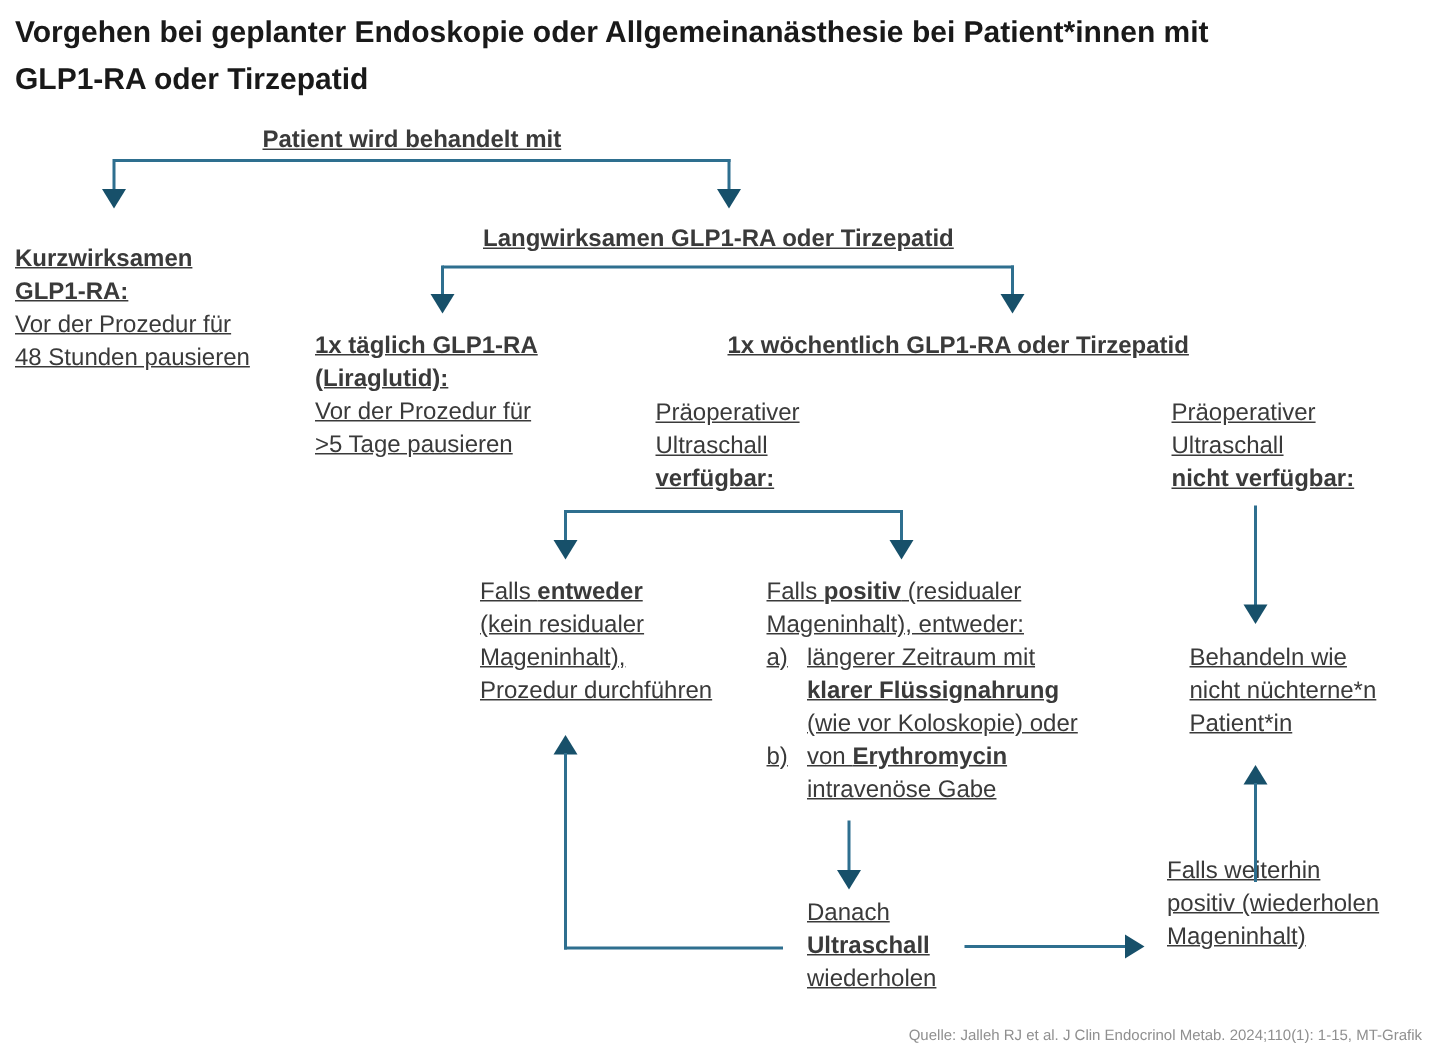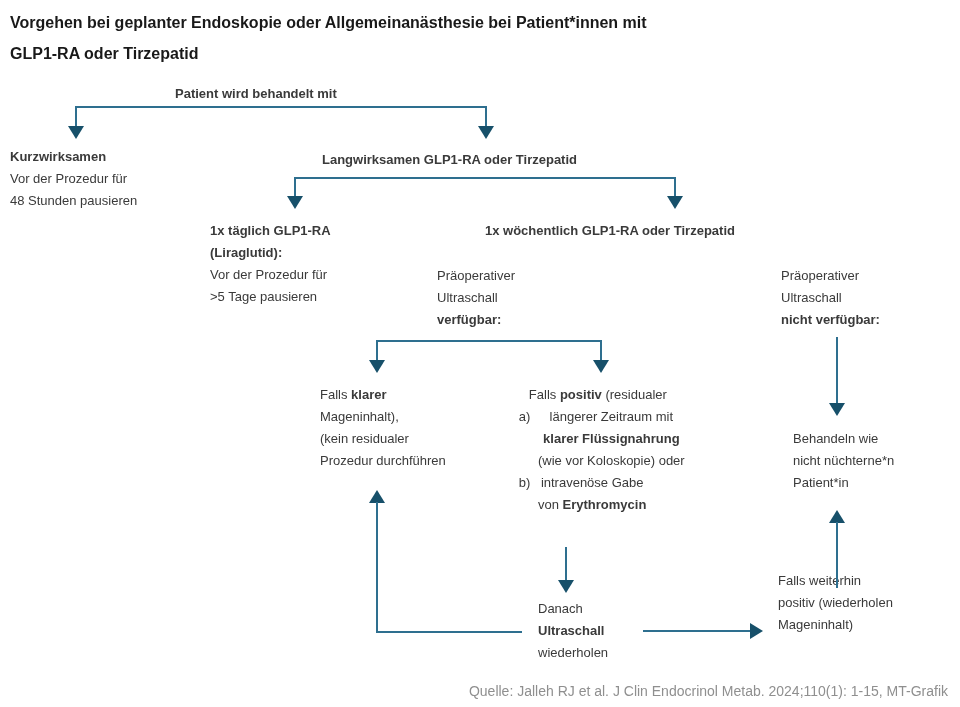--- a/index.html
+++ b/index.html
@@ -1,31 +1,31 @@
 <!DOCTYPE html>
 <html lang="de" style="--background: #ffffff; --arrow-line: #2e6f8f; --arrow-head: #17506a; --text: #3a3a3a; --title: #191919; --source: #8f8f8f;"><head>
 <meta charset="utf-8">
 <style>
   html,body{margin:0;padding:0;background:#fff;}
   #stage{position:relative;width:960px;height:707px;background:var(--background,#fff);
          font-family:"Liberation Sans","DejaVu Sans",sans-serif;overflow:hidden;}
-  .t{position:absolute;font-size:13px;line-height:22px;color:var(--text,#3a3a3a);white-space:nowrap;}
+  .t{position:absolute;font-size:16px;line-height:22px;color:var(--text,#3a3a3a);white-space:nowrap;text-decoration:underline;}
   .b{font-weight:700;}
-  .title{position:absolute;font-size:16px;line-height:31px;font-weight:700;color:var(--title,#191919);white-space:nowrap;}
+  .title{position:absolute;font-size:20px;line-height:31px;font-weight:700;color:var(--title,#191919);white-space:nowrap;}
   .vline{position:absolute;width:2px;background:var(--arrow-line,#2e6f8f);}
   .hline{position:absolute;height:2px;background:var(--arrow-line,#2e6f8f);}
   .arr-down{position:absolute;width:0;height:0;border-left:8px solid transparent;
             border-right:8px solid transparent;border-top:13px solid var(--arrow-head,#17506a);}
   .arr-up{position:absolute;width:0;height:0;border-left:8px solid transparent;
           border-right:8px solid transparent;border-bottom:13px solid var(--arrow-head,#17506a);}
   .arr-right{position:absolute;width:0;height:0;border-top:8px solid transparent;
              border-bottom:8px solid transparent;border-left:13px solid var(--arrow-head,#17506a);}
   .row{display:flex;}
   .row .lbl{width:27px;flex:none;}
-  .source{position:absolute;font-size:14px;line-height:14px;color:var(--source,#8f8f8f);white-space:nowrap;}
+  .source{position:absolute;font-size:10px;line-height:14px;color:var(--source,#8f8f8f);white-space:nowrap;}
 </style>
 </head>
 <body>
 
 <div id="stage">
 
   <div class="title" style="left:10px;top:7px;">
     <div>Vorgehen bei geplanter Endoskopie oder Allgemeinanästhesie bei Patient*innen mit</div>
     <div>GLP1-RA oder Tirzepatid</div>
   </div>
@@ -33,22 +33,23 @@
   <div class="t b" style="left:175px;top:83px;">Patient wird behandelt mit</div>
 
   <div>
     <div class="hline" style="left:76px;top:106px;width:411px;"></div>
     <div class="vline" style="left:75px;top:106px;height:21px;"></div>
     <div class="arr-down" style="left:68px;top:126px;"></div>
     <div class="vline" style="left:485px;top:106px;height:21px;"></div>
     <div class="arr-down" style="left:478px;top:126px;"></div>
   </div>
 
-  <div class="t" style="left:10px;top:146px;">
+  <div class="t" style="left:10px;top:162px;">
     <div class="b">Kurzwirksamen</div>
+    <div class="b">GLP1-RA:</div>
     <div>Vor der Prozedur für</div>
     <div>48 Stunden pausieren</div>
   </div>
 
   <div class="t b" style="left:322px;top:149px;">Langwirksamen GLP1-RA oder Tirzepatid</div>
 
   <div>
     <div class="hline" style="left:295px;top:177px;width:381px;"></div>
     <div class="vline" style="left:294px;top:177px;height:20px;"></div>
     <div class="arr-down" style="left:287px;top:196px;"></div>
@@ -84,41 +85,42 @@
     <div class="vline" style="left:600px;top:340px;height:21px;"></div>
     <div class="arr-down" style="left:593px;top:360px;"></div>
   </div>
 
   <div>
     <div class="vline" style="left:836px;top:337px;height:67px;"></div>
     <div class="arr-down" style="left:829px;top:403px;"></div>
   </div>
 
   <div class="t" style="left:320px;top:384px;">
-    <div><span>Falls </span><span class="b">klarer</span></div>
+    <div><span>Falls </span><span class="b">entweder</span></div>
+    <div>(kein residualer</div>
     <div>Mageninhalt),</div>
-    <div>(kein residualer</div>
     <div>Prozedur durchführen</div>
   </div>
 
-  <div class="t" style="left:511px;top:384px;text-align:center;">
+  <div class="t" style="left:511px;top:384px;">
     <div><span>Falls </span><span class="b">positiv</span><span> (residualer</span></div>
+    <div>Mageninhalt), entweder:</div>
     <div class="row">
       <span class="lbl">a)</span>
       <span>
         <div>längerer Zeitraum mit</div>
         <div class="b">klarer Flüssignahrung</div>
         <div>(wie vor Koloskopie) oder</div>
       </span>
     </div>
     <div class="row">
       <span class="lbl">b)</span>
       <span>
+        <div><span>von </span><span class="b">Erythromycin</span></div>
         <div>intravenöse Gabe</div>
-        <div><span>von </span><span class="b">Erythromycin</span></div>
       </span>
     </div>
   </div>
 
   <div class="t" style="left:781px;top:428px;margin-left:12px;">
     <div>Behandeln wie</div>
     <div>nicht nüchterne*n</div>
     <div>Patient*in</div>
   </div>
 

